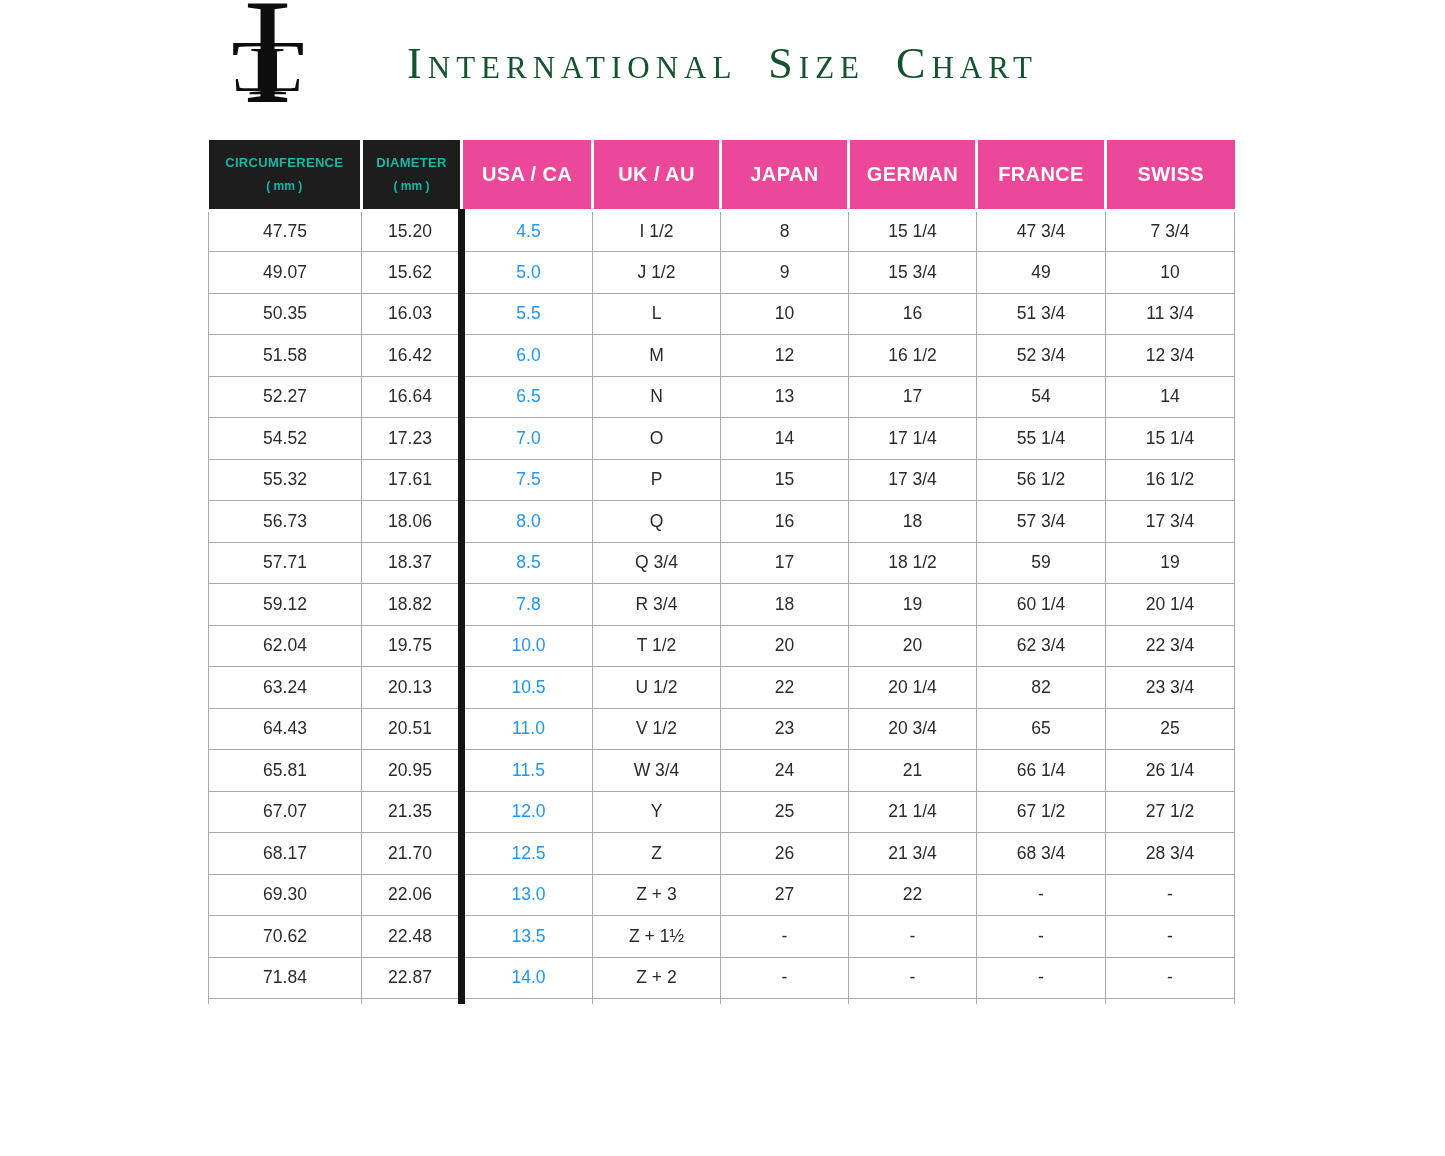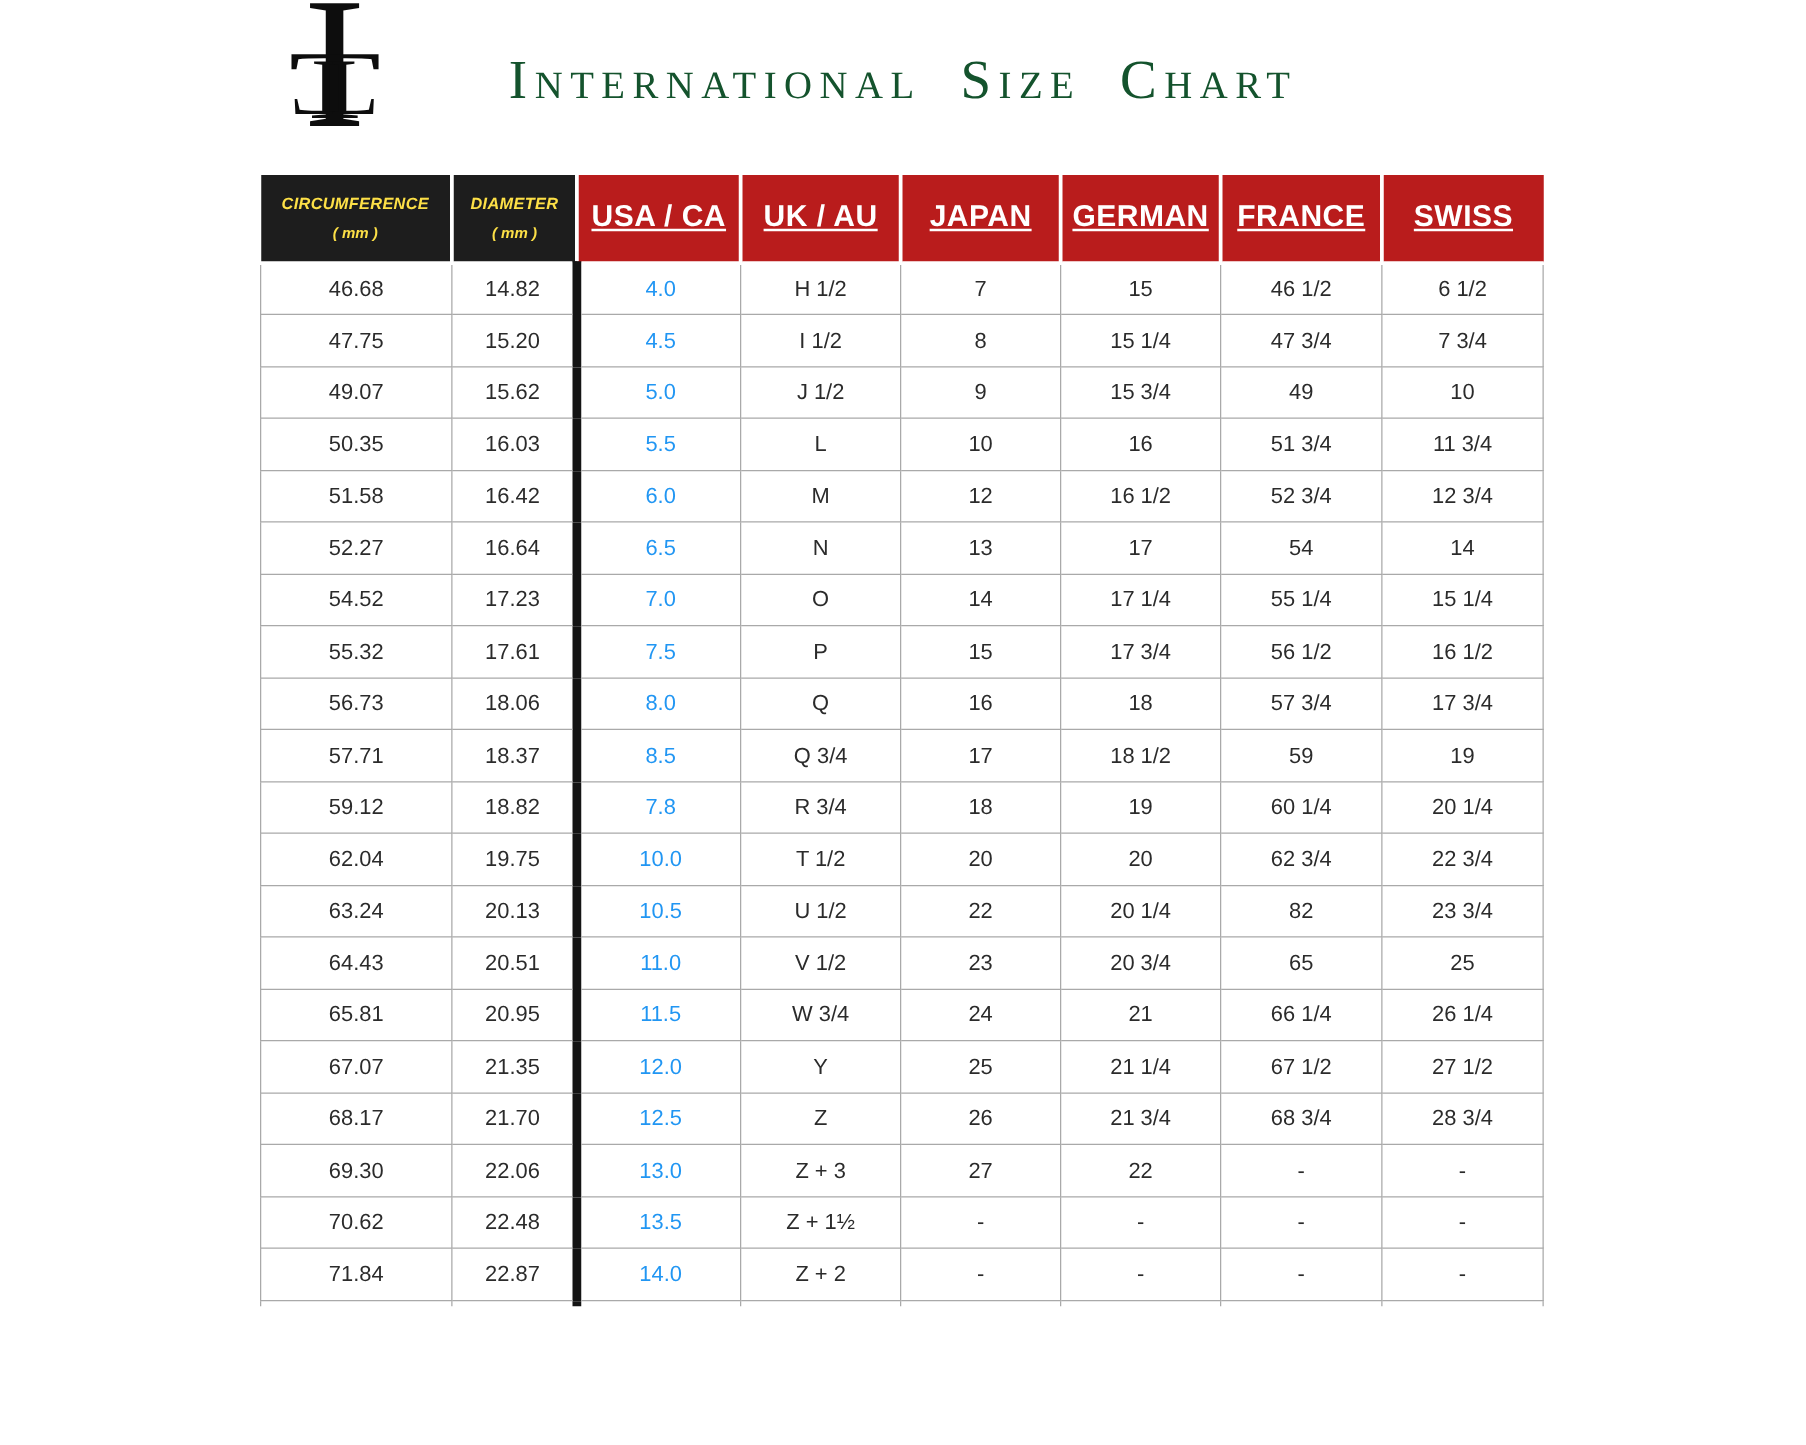--- a/index.html
+++ b/index.html
@@ -28,22 +28,22 @@
     letter-spacing:6px; word-spacing:14px; white-space:nowrap;
   }
   
   table.size-chart {
     border-collapse:collapse; table-layout:fixed;
     margin-left:208px; width:1026px;
   }
   th { height:70px; padding:0; border:3px solid #ffffff; border-top:0; vertical-align:middle; text-align:center; }
   th:first-child { border-left:0; }
   th:last-child  { border-right:0; }
-  th.dark { background:#1d1d1d; color:#fde047;font-style:italic; }
-  th.gray { background:#b91c1c; color:#ffffff; font-size:24px; font-weight:700; letter-spacing:.4px;text-decoration:underline; }
+  th.dark { background:#1d1d1d; color:#14b8a6; }
+  th.gray { background:#ec4899; color:#ffffff; font-size:20px; font-weight:700; letter-spacing:.4px; }
   th.dark .th-line1 { display:block; font-size:13px; font-weight:700; letter-spacing:.3px; margin-bottom:9px; }
   th.dark .th-line2 { display:block; font-size:12px; font-weight:700; }
   td {
     height:41.5px; padding:0; text-align:center; vertical-align:middle;
     font-size:17.5px; color:#2b2b2b; background:#ffffff;
     border:1.5px solid #a9a9a9;
   }
   td.c-usa { border-left:7px solid #141414; color:#2196f3; }
   tr.sliver td { height:5px; border-bottom:0; }
 </style>
@@ -86,30 +86,20 @@
         <th class="gray">USA / CA</th>
         <th class="gray">UK / AU</th>
         <th class="gray">JAPAN</th>
         <th class="gray">GERMAN</th>
         <th class="gray">FRANCE</th>
         <th class="gray">SWISS</th>
       </tr>
     </thead>
     <tbody>
         <tr>
-          <td class="c-circ">46.68</td>
-          <td class="c-diam">14.82</td>
-          <td class="c-usa">4.0</td>
-          <td class="c-uk">H 1/2</td>
-          <td class="c-japan">7</td>
-          <td class="c-german">15</td>
-          <td class="c-france">46 1/2</td>
-          <td class="c-swiss">6 1/2</td>
-        </tr>
-        <tr>
           <td class="c-circ">47.75</td>
           <td class="c-diam">15.20</td>
           <td class="c-usa">4.5</td>
           <td class="c-uk">I 1/2</td>
           <td class="c-japan">8</td>
           <td class="c-german">15 1/4</td>
           <td class="c-france">47 3/4</td>
           <td class="c-swiss">7 3/4</td>
         </tr>
         <tr>

